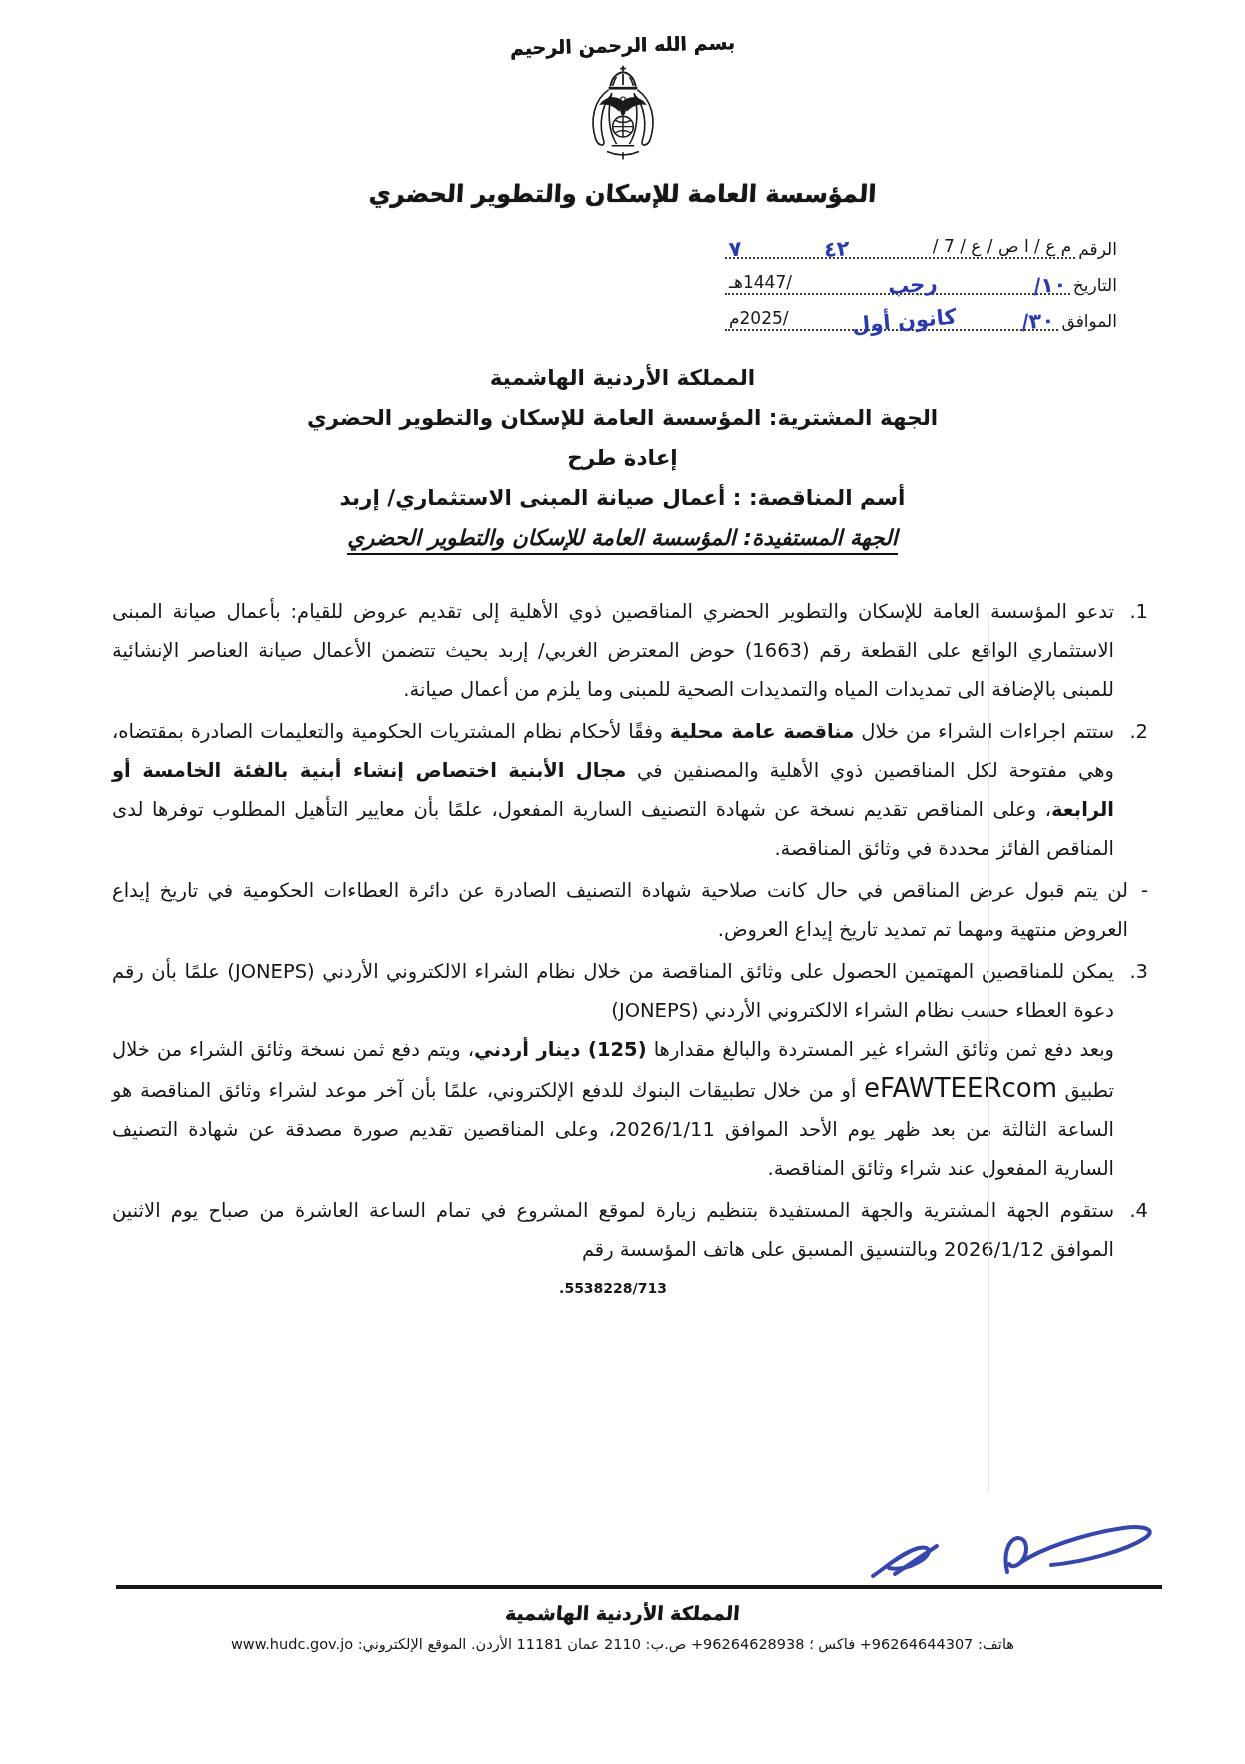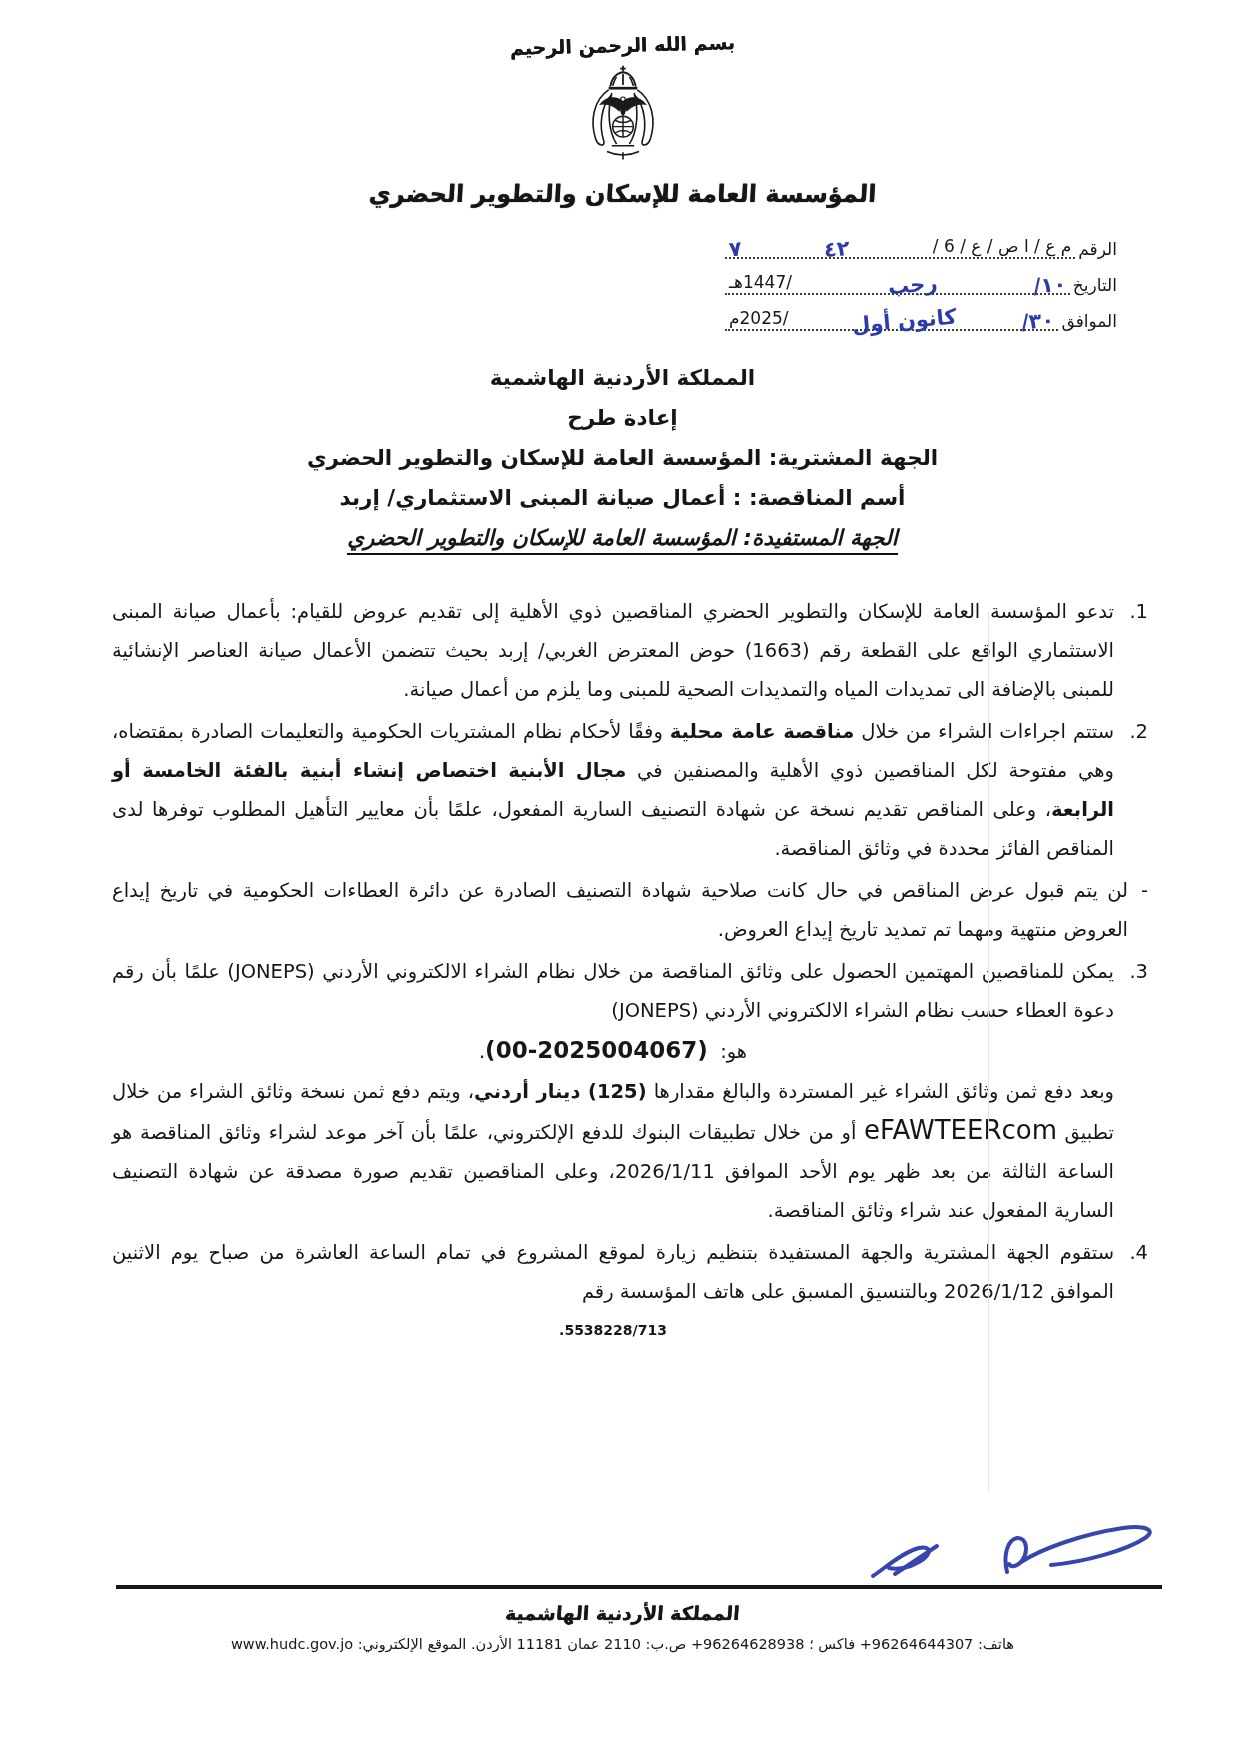--- a/index.html
+++ b/index.html
@@ -77,21 +77,21 @@
         </g>
       </svg>
     </div>
     <div class="org-callig">المؤسسة العامة للإسكان والتطوير الحضري</div>
   </div>
 
   <div class="ref-block">
     <div class="ref-line">
       <span class="ref-label">الرقم</span>
       <span class="ref-fill">
-        <span class="printed">م ع / ا ص / ع / 6 /</span>
+        <span class="printed">م ع / ا ص / ع / 7 /</span>
         <span class="hw">٤٢</span>
         <span class="hw">٧</span>
       </span>
     </div>
     <div class="ref-line">
       <span class="ref-label">التاريخ</span>
       <span class="ref-fill">
         <span class="hw">١٠/</span>
         <span class="hw">رجب</span>
         <span class="printed">/1447هـ</span>
@@ -102,22 +102,22 @@
       <span class="ref-fill">
         <span class="hw">٣٠/</span>
         <span class="hw">كانون أول</span>
         <span class="printed">/2025م</span>
       </span>
     </div>
   </div>
 
   <div class="title-block">
     <div>المملكة الأردنية الهاشمية</div>
+    <div>الجهة المشترية: المؤسسة العامة للإسكان والتطوير الحضري</div>
     <div>إعادة طرح</div>
-    <div>الجهة المشترية: المؤسسة العامة للإسكان والتطوير الحضري</div>
     <div>أسم المناقصة: :  أعمال صيانة المبنى الاستثماري/ إربد</div>
     <div class="title-underlined"><span>الجهة المستفيدة: المؤسسة العامة للإسكان والتطوير الحضري</span></div>
   </div>
 
   <div class="body-block">
 
     <div class="item">
       <span class="item-num">1.</span>
       <span>تدعو المؤسسة العامة للإسكان والتطوير الحضري المناقصين ذوي الأهلية إلى تقديم عروض للقيام: بأعمال صيانة المبنى الاستثماري الواقع على القطعة رقم (1663) حوض المعترض الغربي/ إربد بحيث تتضمن الأعمال صيانة العناصر الإنشائية للمبنى بالإضافة الى تمديدات المياه والتمديدات الصحية للمبنى وما يلزم من أعمال صيانة.</span>
     </div>
@@ -128,23 +128,20 @@
     </div>
 
     <div class="note">
       <span class="dash">-</span>
       <span>لن يتم قبول عرض المناقص في حال كانت صلاحية شهادة التصنيف الصادرة عن دائرة العطاءات الحكومية في تاريخ إيداع العروض منتهية ومهما تم تمديد تاريخ إيداع العروض.</span>
     </div>
 
     <div class="item">
       <span class="item-num">3.</span>
       <span>يمكن للمناقصين المهتمين الحصول على وثائق المناقصة من خلال نظام الشراء الالكتروني الأردني (JONEPS) علمًا بأن رقم دعوة العطاء حسب نظام الشراء الالكتروني الأردني (JONEPS)</span>
-      <div class="center-line">
-        <span>هو:</span>&nbsp;&nbsp;<span class="joneps-num">(2025004067-00)</span><span>.</span>
-      </div>
       <div>
         <span>وبعد دفع ثمن وثائق الشراء غير المستردة والبالغ مقدارها </span><span class="bold">(125) دينار أردني</span><span>، ويتم دفع ثمن نسخة وثائق الشراء من خلال تطبيق </span><span class="app-name">eFAWTEERcom</span><span> أو من خلال تطبيقات البنوك للدفع الإلكتروني، علمًا بأن آخر موعد لشراء وثائق المناقصة هو الساعة الثالثة من بعد ظهر يوم الأحد الموافق 2026/1/11، وعلى المناقصين تقديم صورة مصدقة عن شهادة التصنيف السارية المفعول عند شراء وثائق المناقصة.</span>
       </div>
     </div>
 
     <div class="item">
       <span class="item-num">4.</span>
       <span>ستقوم الجهة المشترية والجهة المستفيدة بتنظيم زيارة لموقع المشروع في تمام الساعة العاشرة من صباح يوم الاثنين الموافق 2026/1/12 وبالتنسيق المسبق على هاتف المؤسسة رقم</span>
       <div class="phone-line">5538228/713.</div>
     </div>

